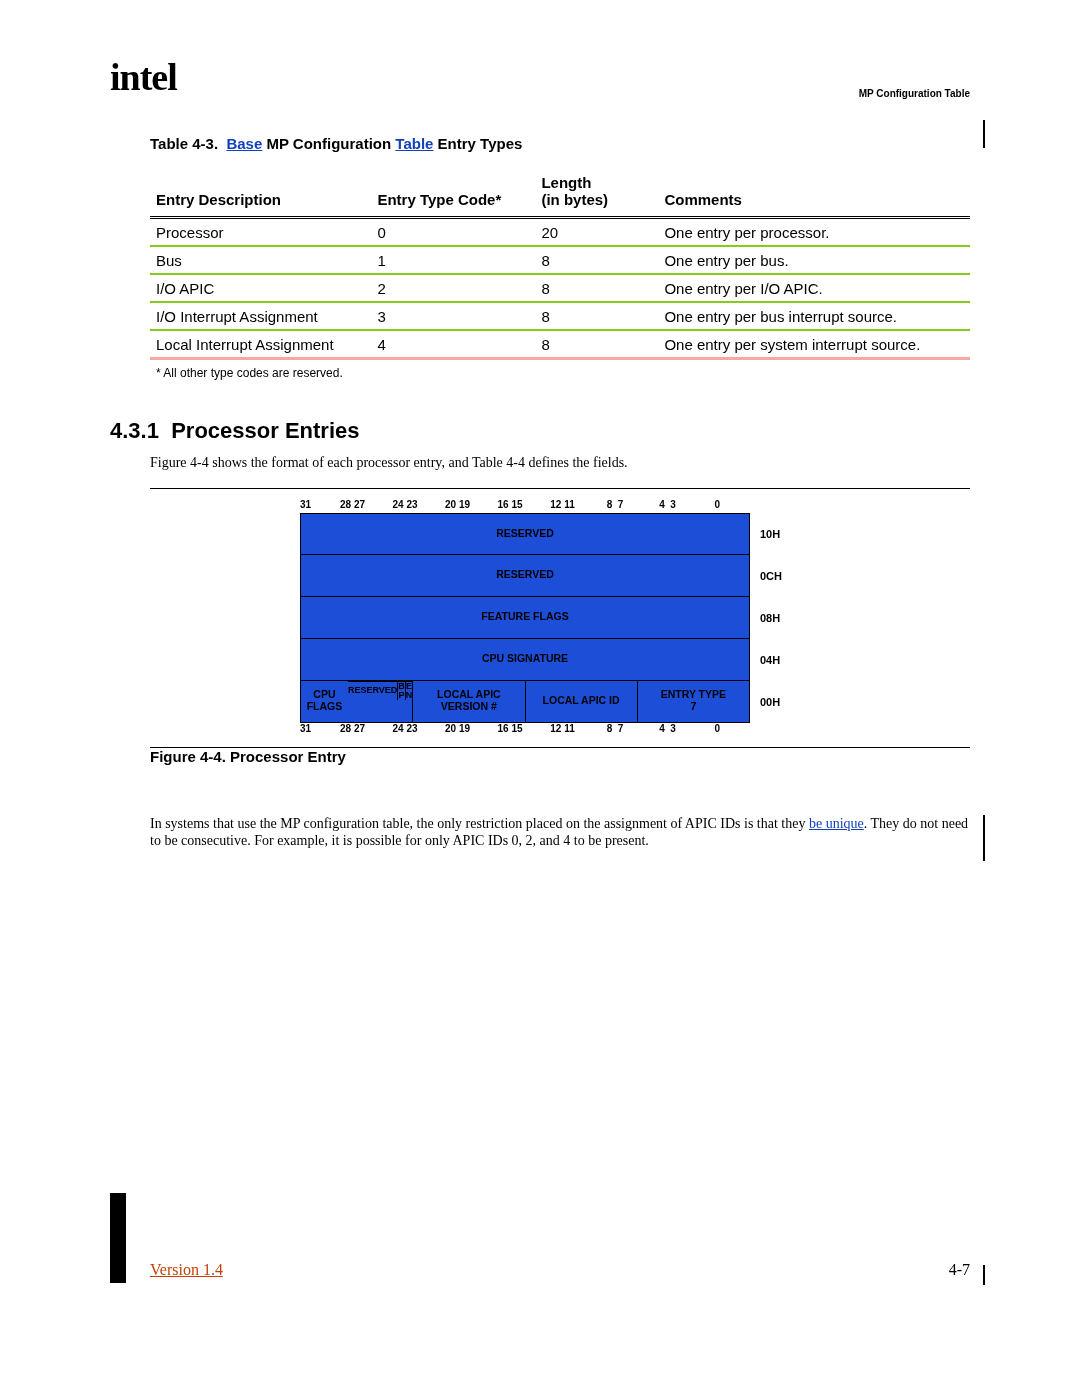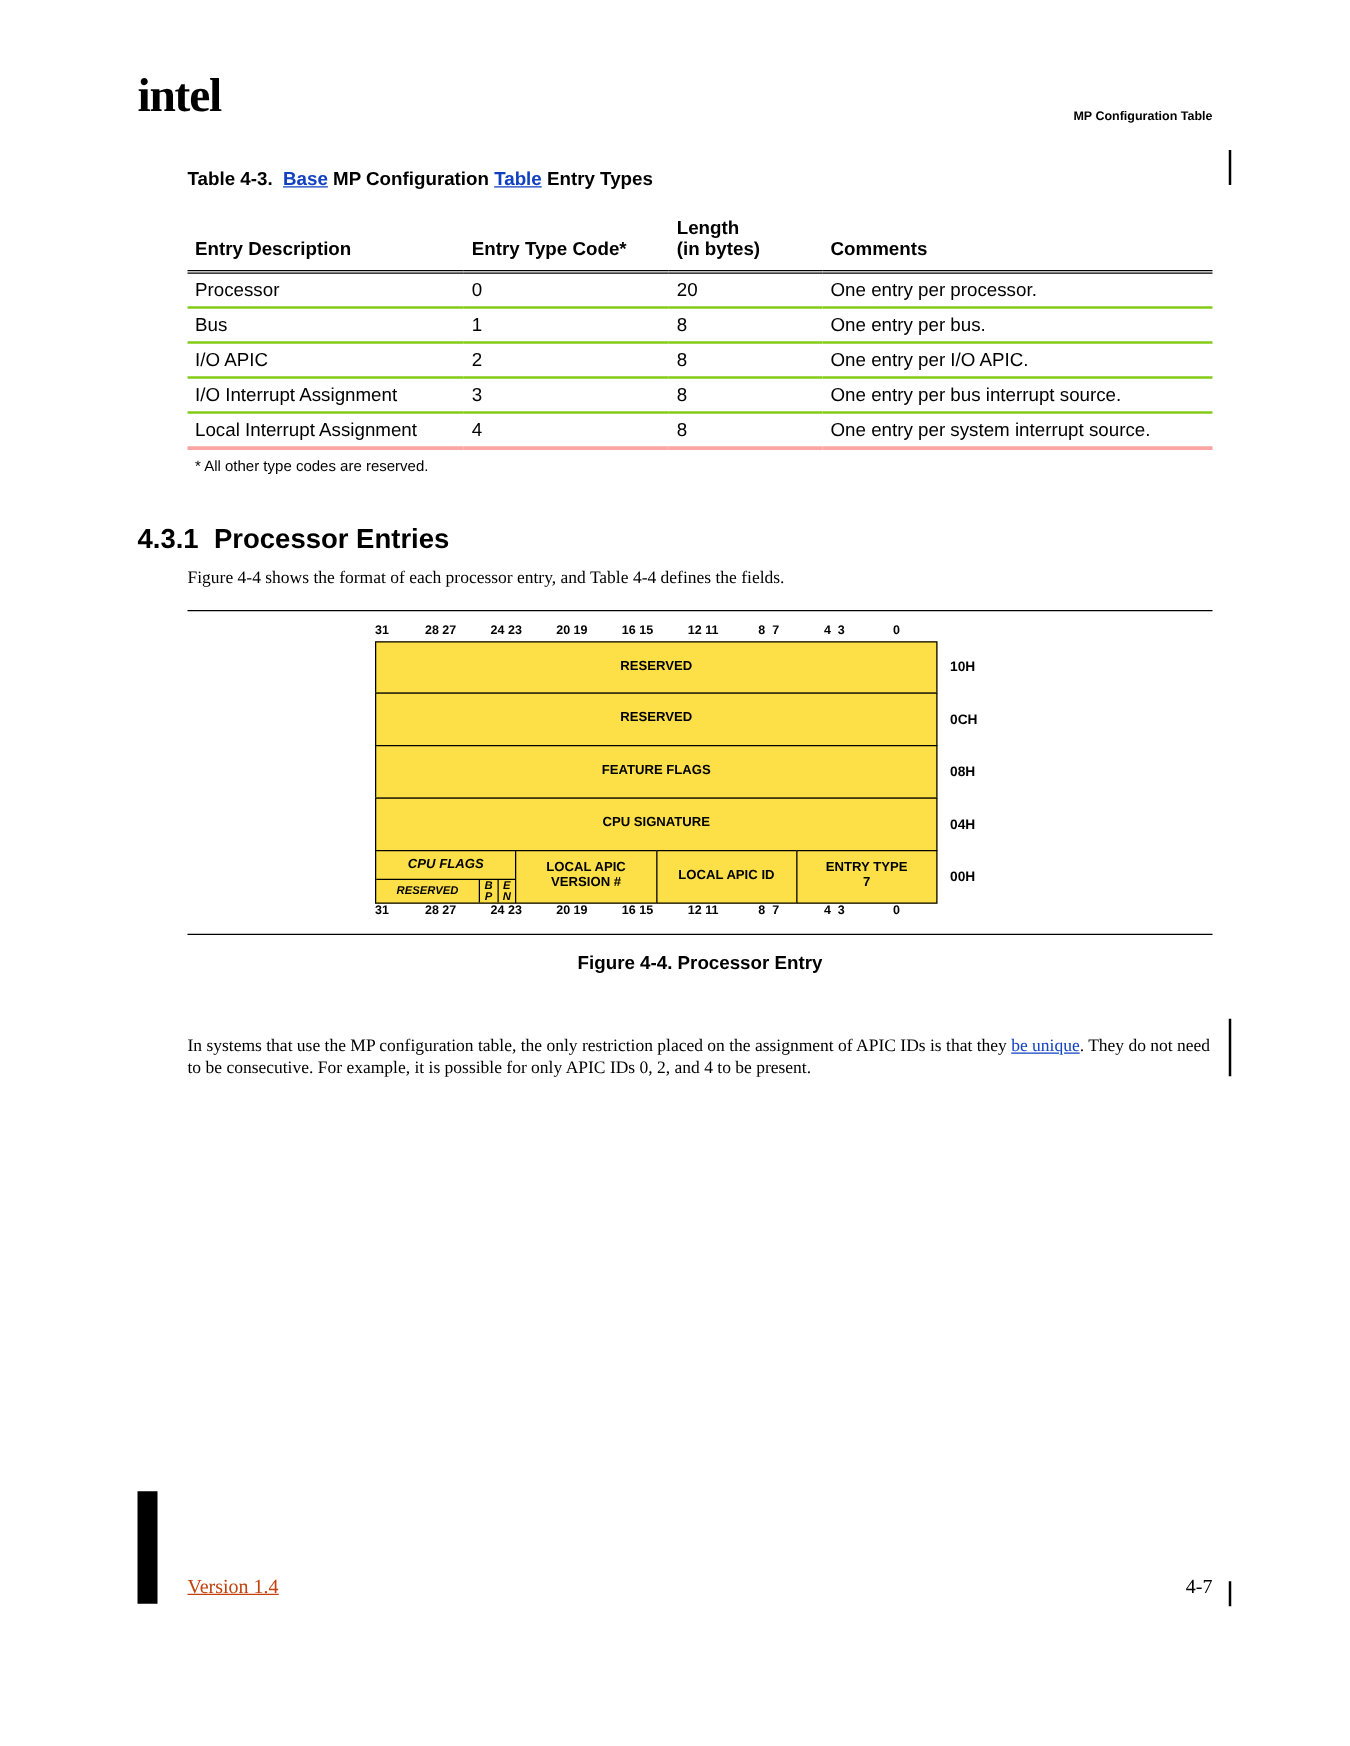--- a/index.html
+++ b/index.html
@@ -118,39 +118,38 @@
     align-items: stretch;
     height: 42px;
   }
   .cell {
     border: 1px solid #000;
     display: flex;
     align-items: center;
     justify-content: center;
     font-size: 10.5px;
     font-weight: bold;
-    background: #fde047;
+    background: #1d4ed8;
     box-sizing: border-box;
     text-align: center;
     line-height: 1.1;
   }
   .offset-label {
     font-size: 11px;
     font-weight: bold;
     padding-left: 10px;
     display: flex;
     align-items: center;
     width: 60px;
   }
   .cpuflags-inner {
     display: flex;
-    flex-direction: column;
+    flex-direction: row;
     width: 100%;
     height: 100%;
-    font-style: italic;
   }
   .cpuflags-top {
     flex: 1;
     display: flex;
     align-items: center;
     justify-content: center;
   }
   .cpuflags-bot {
     display: flex;
     height: 18px;
@@ -161,22 +160,21 @@
     display: flex;
     align-items: center;
     justify-content: center;
     font-size: 9px;
   }
   .cpuflags-bot > div:last-child { border-right: none; }
   .fig-caption {
     font-family: Arial, Helvetica, sans-serif;
     font-weight: bold;
     font-size: 15px;
-    text-align: center;
-    margin-top: 14px;
+    margin-top: 0;
   }
   .footer {
     position: absolute;
     bottom: 50px;
     left: 150px;
     right: 110px;
     display: flex;
     justify-content: space-between;
     font-family: "Times New Roman", Times, serif;
     font-size: 16px;

